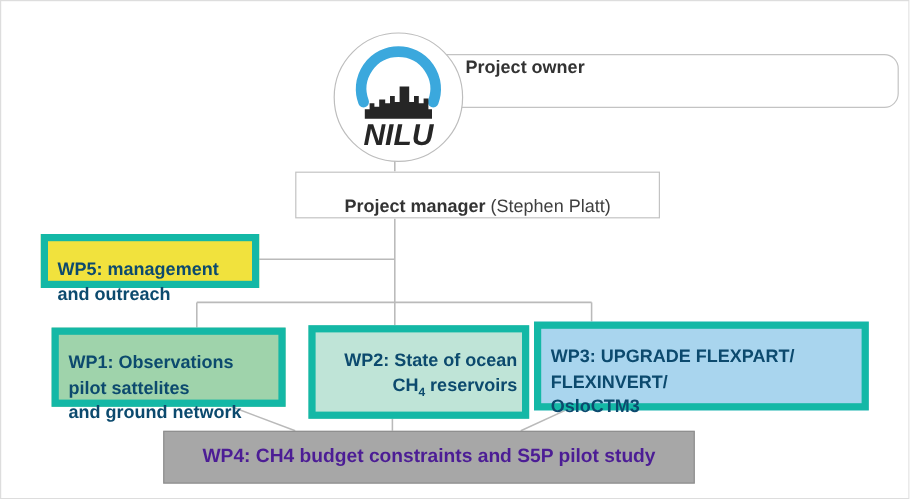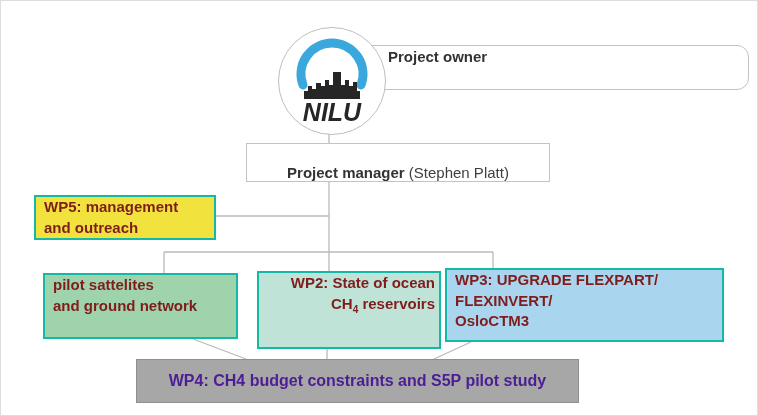--- a/index.html
+++ b/index.html
@@ -23,21 +23,21 @@
   .logo-circle svg{width:100%;height:100%;display:block;}
   .manager-box{
     left:213px;top:142px;width:304px;height:39px;z-index:1;
     background:#fff;border:1px solid #c3c3c3;
     display:flex;align-items:flex-end;justify-content:center;
     font-size:15px;color:#3f3f3f;white-space:pre;margin-left:32px;
   }
   .manager-box .b{font-weight:bold;color:#333;}
   .wp{
     z-index:1;font-weight:bold;font-size:15px;line-height:20.5px;
-    padding:0 4px 0 8px;border:2px solid #14b8a6;color:#7f1d1d;
+    padding:14px 4px 0 8px;border:6px solid #14b8a6;color:#0c4a6e;
   }
   .wp5{left:33px;top:194px;width:182px;height:45px;background:#f1e23d;}
   .wp1{left:42px;top:272px;width:195px;height:66px;background:#9fd3ab;}
   .wp2{left:256px;top:270px;width:184px;height:78px;background:#bfe4d7;text-align:right;}
   .wp3{left:444px;top:267px;width:279px;height:74px;background:#a9d5ee;}
   .wp4{
     left:135px;top:358px;width:443px;height:44px;background:#a7a7a7;
     border:1px solid #8f8f8f;display:flex;align-items:center;justify-content:center;
     font-weight:bold;font-size:16px;color:#4c1d95;z-index:1;padding:0;
   }
@@ -80,20 +80,21 @@
   <div class="box manager-box">
     <span class="b">Project manager</span><span> (Stephen Platt)</span>
   </div>
 
   <div class="box wp wp5">
     <div>WP5: management</div>
     <div>and outreach</div>
   </div>
 
   <div class="box wp wp1">
+    <div>WP1: Observations</div>
     <div>pilot sattelites</div>
     <div>and ground network</div>
   </div>
 
   <div class="box wp wp2">
     <div>WP2: State of ocean</div>
     <div><span>CH</span><sub>4</sub><span> reservoirs</span></div>
   </div>
 
   <div class="box wp wp3">

